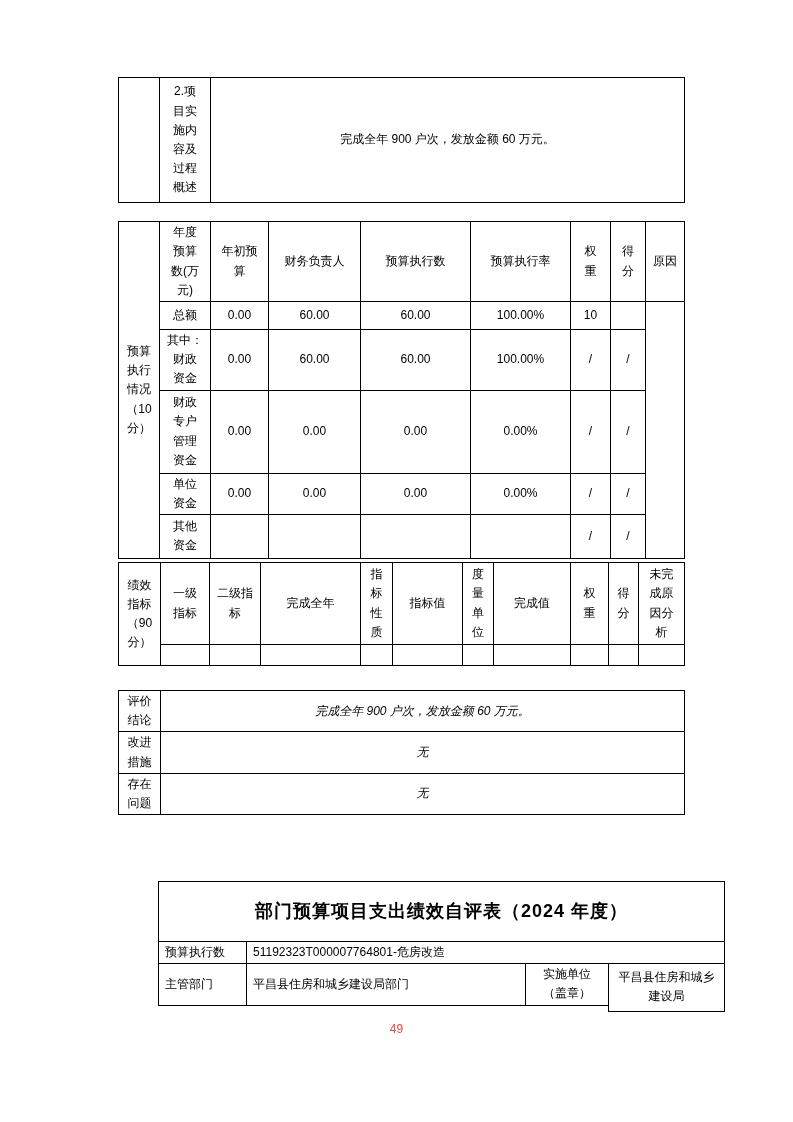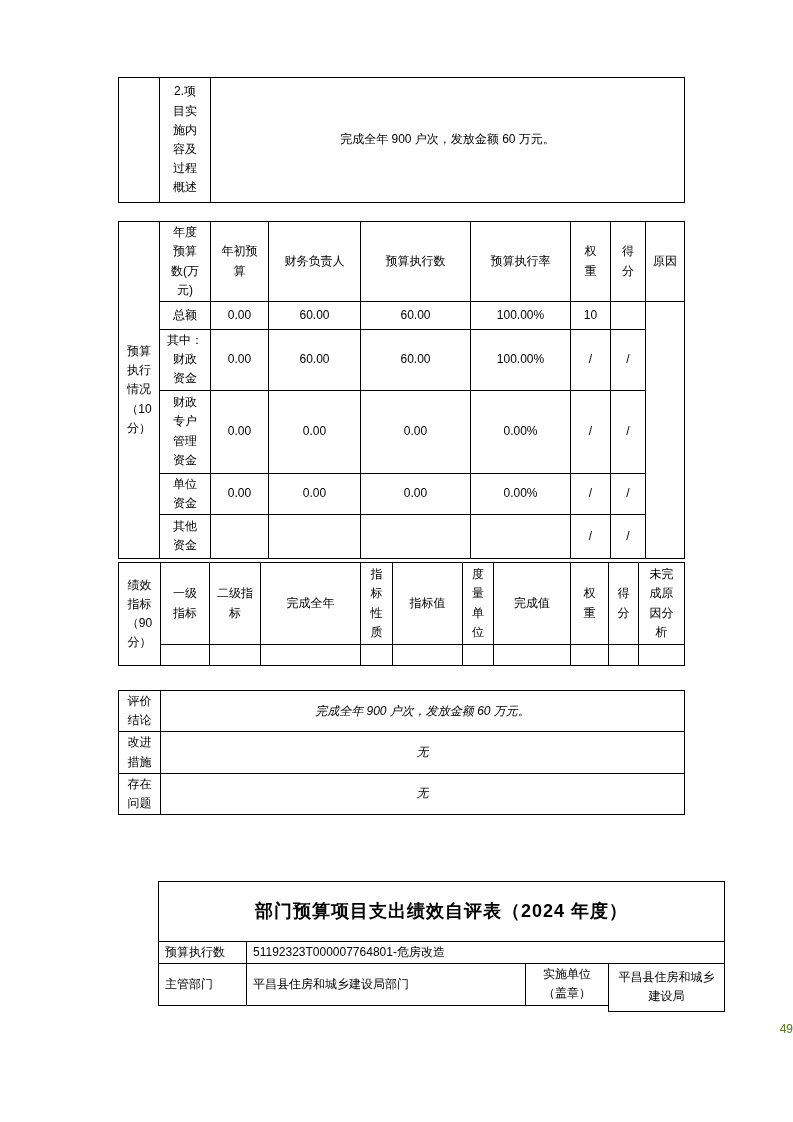--- a/index.html
+++ b/index.html
@@ -35,23 +35,23 @@
   td.title-cell {
     font-size: 18px;
     font-weight: bold;
     text-align: center;
     letter-spacing: 1px;
   }
   td.ghost { border: none; background: transparent; }
   .page-number {
     position: absolute;
     top: 1022px; left: 0; width: 100%;
-    text-align: right;
+    text-align: center;
     font-size: 12px;
-    color: #4d7c0f;
+    color: #ef4444;
   }
 </style>
 </head>
 <body>
 
 <div class="page">
 
   <table style="left:118px; top:77px;padding-left:34px;">
     <colgroup>
         <col style="width:41px">

